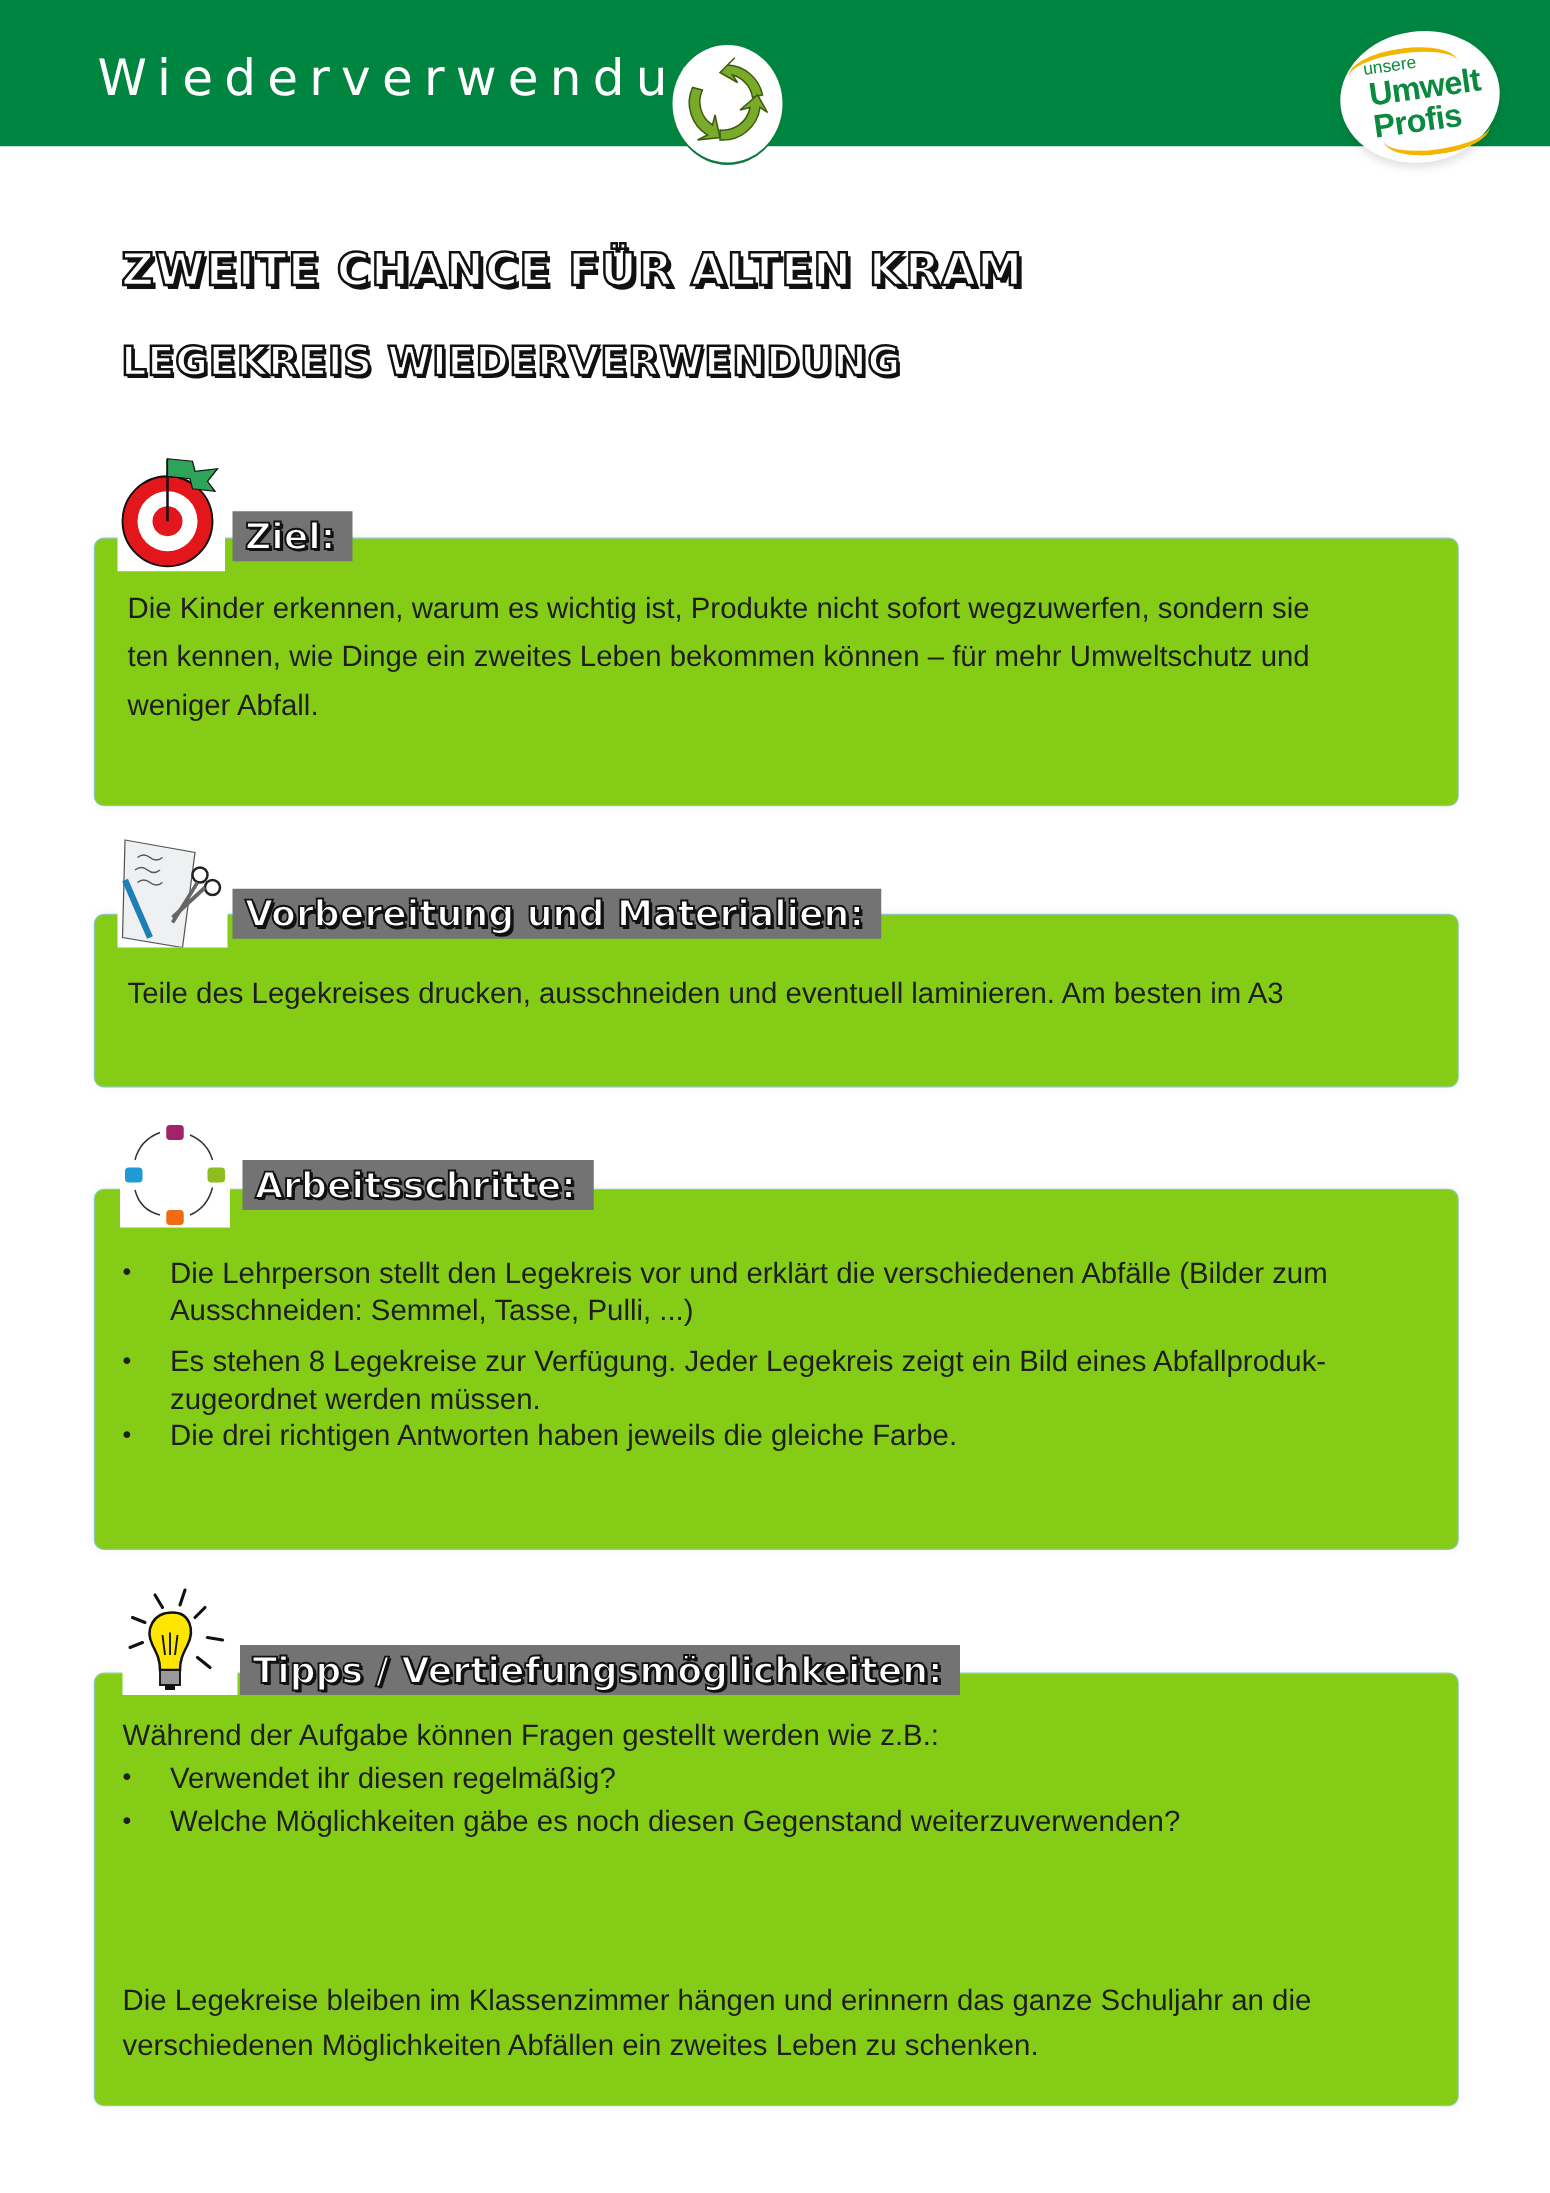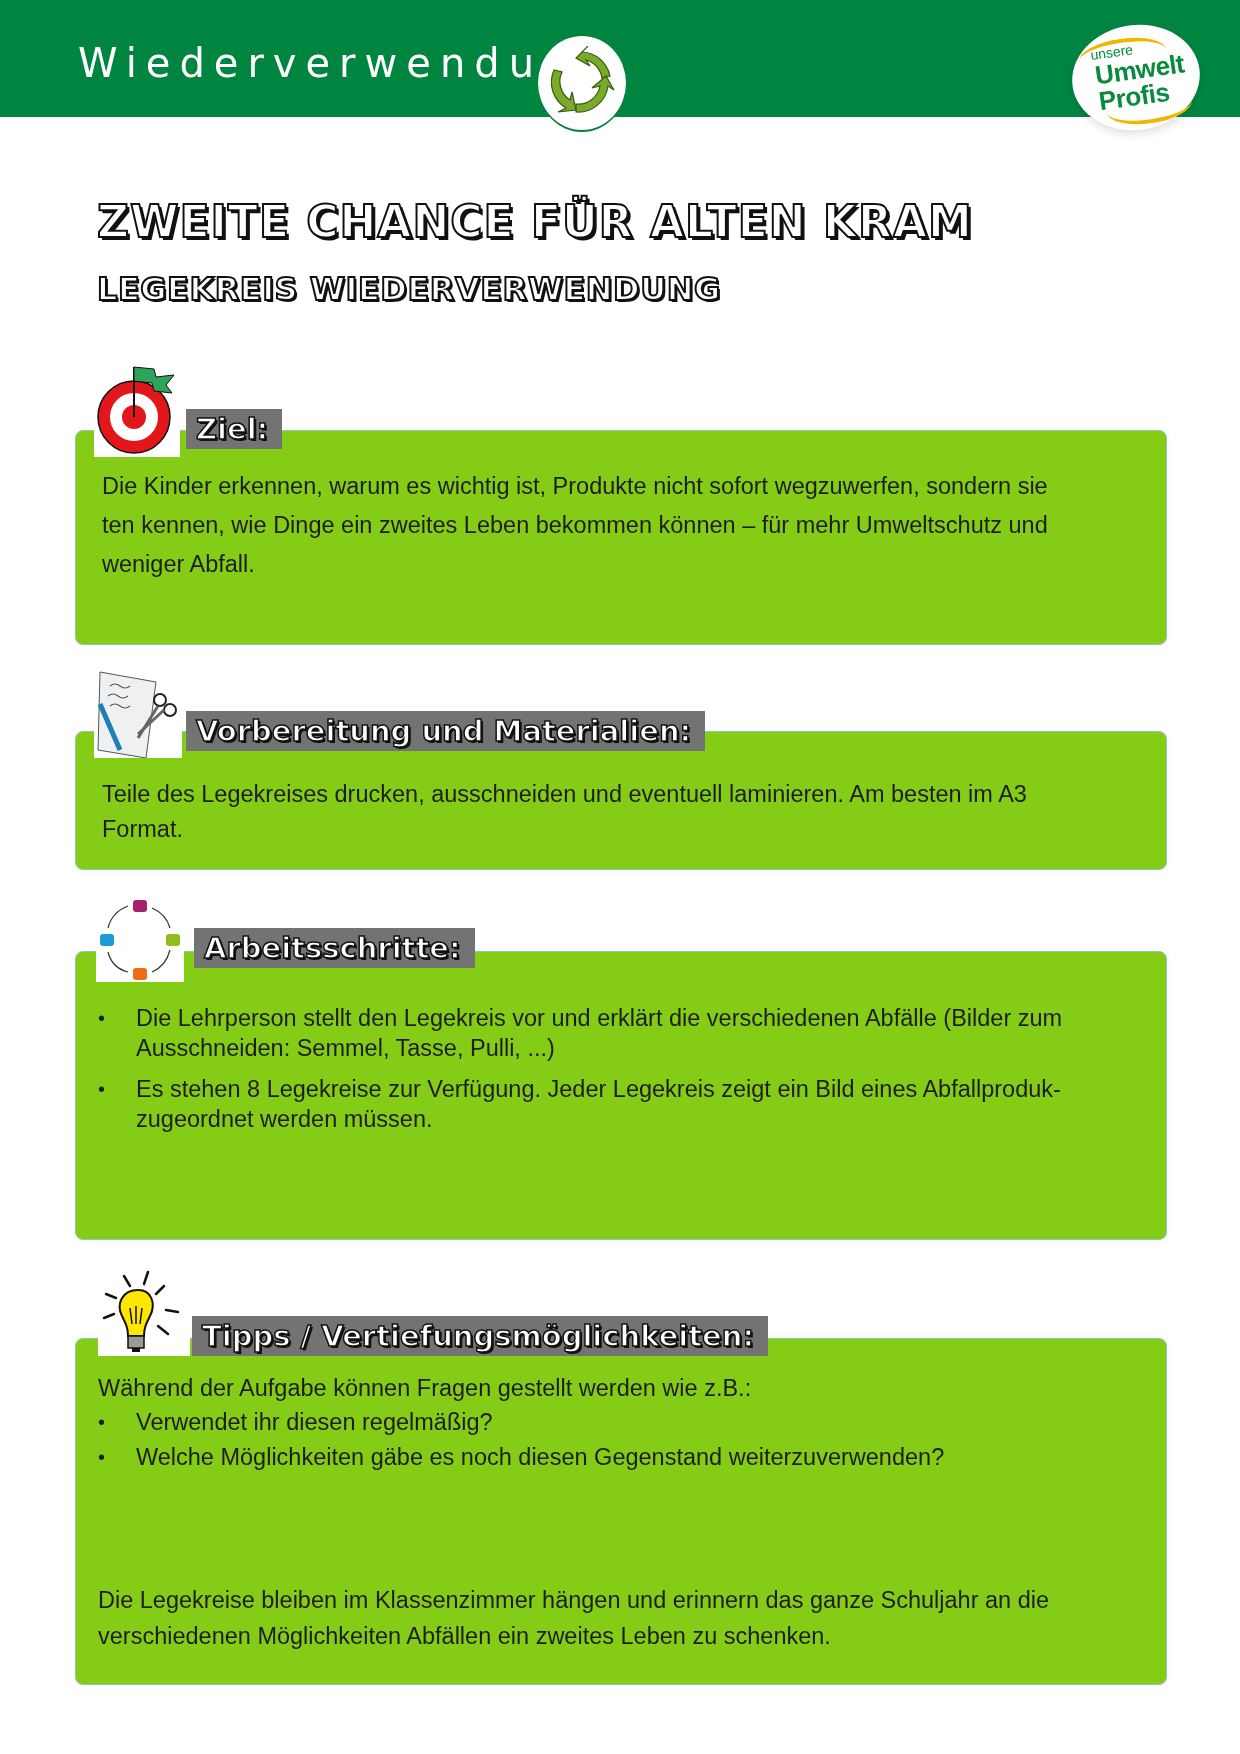--- a/index.html
+++ b/index.html
@@ -37,21 +37,21 @@
   .logo .ring-bot {
     position:absolute; left:30px; top:66px; width:86px; height:30px;
     border-bottom:4px solid #f2b600; border-radius:50%;
   }
   .logo .l1 { position:absolute; left:22px; top:16px; font-size:14px; color:#0a8a3e; }
   .logo .l2 { position:absolute; left:24px; top:30px; font-size:26px; font-weight:bold; color:#0a8a3e; letter-spacing:-0.5px; }
   .logo .l3 { position:absolute; left:24px; top:56px; font-size:26px; font-weight:bold; color:#0a8a3e; letter-spacing:-0.5px; }
 
   .h1 {
     position:absolute; left:97px; top:196px;
-    font-family:"DejaVu Sans", sans-serif; font-weight:bold; font-size:44px;
+    font-family:"DejaVu Sans", sans-serif; font-weight:bold; font-size:36px;
     letter-spacing:1px; color:#ffffff;
     -webkit-text-stroke:2px #111;
     text-shadow:3px 3px 0 #111;
   }
   .h2 {
     position:absolute; left:97px; top:270px;
     font-family:"DejaVu Sans", sans-serif; font-weight:bold; font-size:32px;
     letter-spacing:0.5px; color:#ffffff;
     -webkit-text-stroke:2px #111;
     text-shadow:2px 2px 0 #111;
@@ -117,21 +117,20 @@
     <circle cx="40" cy="54" r="12" fill="#e3161c"></circle>
     <line x1="40" y1="54" x2="40" y2="4" stroke="#111" stroke-width="2"></line>
     <path d="M40 4 L60 6 L62 14 L80 12 L72 22 L78 30 L60 28 L58 20 L40 18 Z" fill="#2ea35a" stroke="#111" stroke-width="1"></path>
   </svg>
 </div>
 <div class="box-head" style="left:186px; top:409px;">Ziel:</div>
 
 <div class="box" style="top:731px; height:137px;">
   <div class="txt" style="left:26px; top:45px; line-height:35px;">
     <div>Teile des Legekreises drucken, ausschneiden und eventuell laminieren. Am besten im A3</div>
-    <div>Format.</div>
   </div>
 </div>
 <div class="box-icon" style="left:94px; top:668px; width:88px; height:90px;">
   <svg width="88" height="90" viewBox="0 0 88 90">
     <path d="M6 4 L62 14 L52 90 L4 82 Z" fill="#eef0f2" stroke="#555" stroke-width="1"></path>
     <path d="M16 18 q5 -4 10 0 t10 0" fill="none" stroke="#555" stroke-width="1.2"></path>
     <path d="M14 28 q5 -4 10 0 t10 0" fill="none" stroke="#555" stroke-width="1.2"></path>
     <path d="M16 38 q5 -4 10 0 t10 0" fill="none" stroke="#555" stroke-width="1.2"></path>
     <line x1="6" y1="36" x2="26" y2="82" stroke="#1c7fb5" stroke-width="5"></line>
     <circle cx="66" cy="32" r="6" fill="#fff" stroke="#222" stroke-width="2"></circle>
@@ -144,20 +143,23 @@
 
 <div class="box" style="top:951px; height:287px;">
   <ul class="ul" style="left:22px; top:52px; width:1050px;">
     <li style="margin-bottom:12px;">
       <div>Die Lehrperson stellt den Legekreis vor und erklärt die verschiedenen Abfälle (Bilder zum</div>
       <div>Ausschneiden: Semmel, Tasse, Pulli, ...)</div>
     </li>
     <li style="margin-bottom:0;">
       <div>Es stehen 8 Legekreise zur Verfügung. Jeder Legekreis zeigt ein Bild eines Abfallproduk-</div>
       <div>zugeordnet werden müssen.</div>
+    </li>
+    <li>
+      <div>Die drei richtigen Antworten haben jeweils die gleiche Farbe.</div>
     </li>
   </ul>
 </div>
 <div class="box-icon" style="left:96px; top:896px; width:88px; height:86px;">
   <svg width="88" height="86" viewBox="0 0 88 86">
     <rect x="37" y="4" width="14" height="12" rx="3" fill="#a4226a"></rect>
     <rect x="70" y="38" width="14" height="12" rx="3" fill="#8fbd1f"></rect>
     <rect x="37" y="72" width="14" height="12" rx="3" fill="#ef6c13"></rect>
     <rect x="4" y="38" width="14" height="12" rx="3" fill="#1e9ad6"></rect>
     <path d="M56 12 Q70 18 74 32" fill="none" stroke="#333" stroke-width="1.2"></path>

